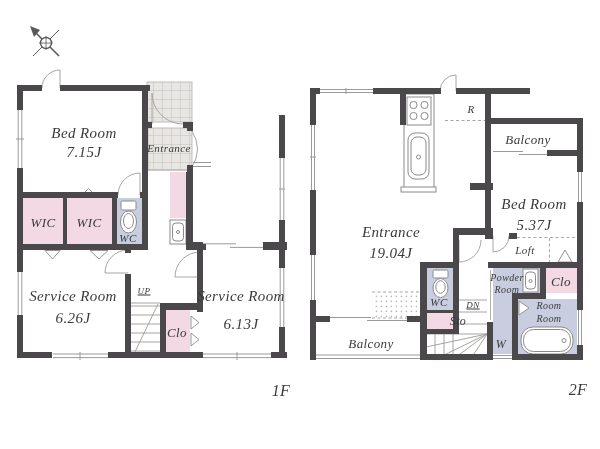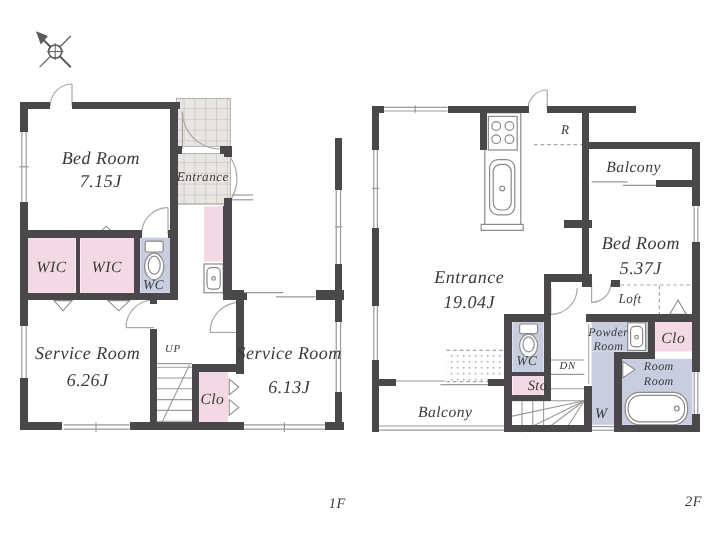--- a/index.html
+++ b/index.html
@@ -15,22 +15,22 @@
   .bluefill{fill:var(--blue);}
   .winline{stroke:var(--line);stroke-width:1;fill:none;}
   .thinline{stroke:var(--thin);stroke-width:1;fill:none;}
   .arc{stroke:#a9a6a2;stroke-width:1;fill:none;}
   .fix{stroke:var(--fix);stroke-width:1;fill:#ffffff;}
   .tread{stroke:#9d9a96;stroke-width:.9;fill:none;}
   .dash{stroke:#aaa7a3;stroke-width:1;fill:none;stroke-dasharray:3 2.5;}
   .tri{fill:#ffffff;stroke:var(--fix);stroke-width:.9;}
   .lbl{position:absolute;transform:translate(-50%,-50%);font-style:italic;
        color:var(--text);white-space:nowrap;line-height:1;letter-spacing:.4px;}
-  .s15{font-size:15px;} .s14{font-size:12px;margin-top:28px;} .s13{font-size:13px;}
-  .s12{font-size:12px;} .s11{font-size:11px;} .s10{font-size:10px;} .s8{font-size:9px;}
+  .s15{font-size:15px;} .s14{font-size:16px;} .s13{font-size:13px;}
+  .s12{font-size:12px;} .s11{font-size:11px;} .s10{font-size:10px;} .s8{font-size:9px;text-decoration:underline;}
 </style>
 </head>
 <body>
 
 <div id="plan">
 <svg width="600" height="449" viewBox="0 0 600 449">
   <defs>
     <pattern id="tileGrid" width="9" height="9" patternUnits="userSpaceOnUse">
       <rect width="9" height="9" fill="#e8e6e3"></rect>
       <path d="M9 0H0V9" fill="none" stroke="#b9b6b2" stroke-width="0.8"></path>
@@ -321,19 +321,19 @@
 <div class="lbl s11" style="left:471px;top:109px">R</div>
 <div class="lbl s13" style="left:528px;top:139px">Balcony</div>
 <div class="lbl s15" style="left:534px;top:204px">Bed Room</div>
 <div class="lbl s15" style="left:534px;top:225px">5.37J</div>
 <div class="lbl s11" style="left:525px;top:250px">Loft</div>
 <div class="lbl s10" style="left:507px;top:278px">Powder</div>
 <div class="lbl s10" style="left:507px;top:290px">Room</div>
 <div class="lbl s13" style="left:561px;top:281px">Clo</div>
 <div class="lbl s11" style="left:439px;top:302px">WC</div>
 <div class="lbl s8" style="left:473px;top:305px">DN</div>
-<div class="lbl s12" style="left:448px;top:321px">Sto</div>
+<div class="lbl s12" style="left:458px;top:321px">Sto</div>
 <div class="lbl s13" style="left:371px;top:343px">Balcony</div>
 <div class="lbl s12" style="left:501px;top:344px">W</div>
 <div class="lbl s10" style="left:549px;top:306px">Room</div>
 <div class="lbl s10" style="left:549px;top:319px">Room</div>
 <div class="lbl s14" style="left:578px;top:390px">2F</div>
 </div>
 
 </body></html>

